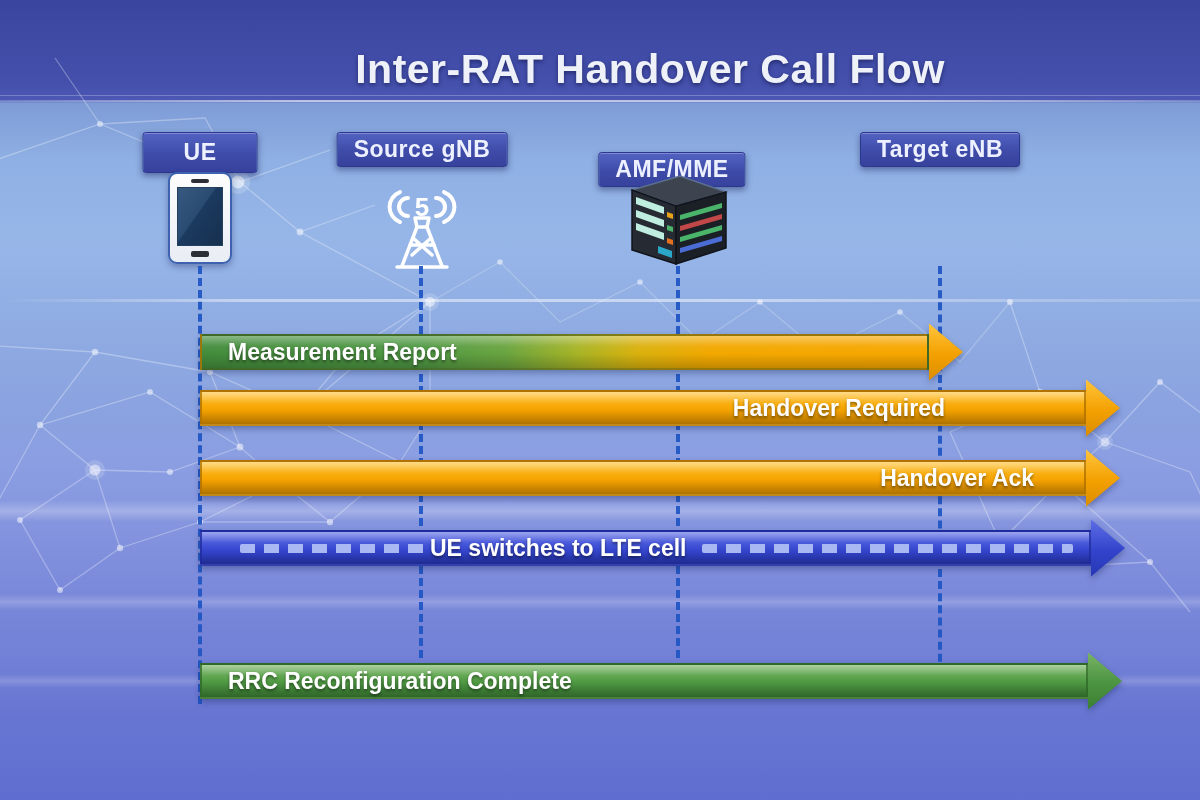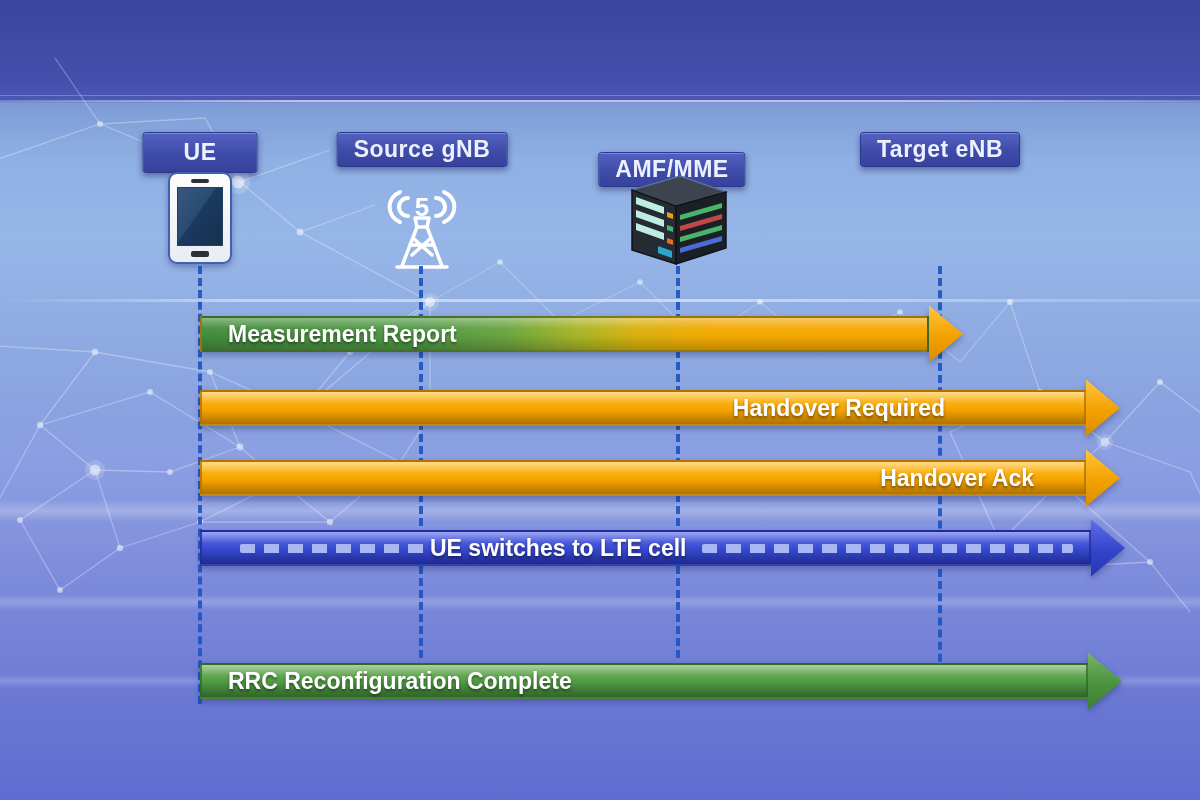--- a/index.html
+++ b/index.html
@@ -74,21 +74,21 @@
   .arrow-head{position:absolute;right:0;top:-11px;width:34px;height:58px;
     clip-path:polygon(0 1%,100% 50%,0 99%);}
   .body-orange{background:linear-gradient(180deg,#ffc53e 0%,#f8a903 40%,#f3a000 65%,#db8f00 100%);border-color:rgba(140,90,0,.55);padding-left:16px;}
   .body-green{background:linear-gradient(180deg,#79b465 0%,#55a046 40%,#4a9340 65%,#3c7f33 100%);border-color:rgba(35,85,30,.55);}
   .body-blue{background:linear-gradient(180deg,#5e6ee6 0%,#3d4ed6 40%,#3344cc 65%,#2636b4 100%);border-color:rgba(25,35,140,.6);}
   .body-mixed{background:linear-gradient(90deg,#438c3c 0%,#4f9844 30%,#6aa43f 42%,#a8b425 52%,#d9b10d 60%,#f2a800 70%,#f7a600 100%);border-color:rgba(60,70,20,.5);}
   .head-orange{background:linear-gradient(180deg,#ffc53e,#f3a000 55%,#d98d00);}
   .head-green{background:linear-gradient(180deg,#79b465,#4a9340 55%,#3c7f33);}
   .head-blue{background:linear-gradient(180deg,#5e6ee6,#3344cc 55%,#2636b4);}
 
-  .a1{left:200px;top:316px;width:763px;}
+  .a1{left:200px;top:334px;width:763px;}
   .a2{left:200px;top:390px;width:920px;}
   .a3{left:200px;top:460px;width:920px;}
   .a4{left:200px;top:530px;width:925px;}
   .a5{left:200px;top:617px;width:922px;margin-top:46px;}
 
   .arrow-label{font-size:23px;font-weight:bold;color:#ffffff;white-space:nowrap;
     text-shadow:0 2px 3px rgba(0,0,0,.45);position:relative;z-index:2;}
   .lbl-left{margin-left:26px;}
   .lbl-abs{position:absolute;top:0;line-height:32px;}
   .lbl-a2{right:139px;}
@@ -154,20 +154,21 @@
     </g>
   </svg>
 
   <div class="streak st1"></div>
   <div class="streak st2"></div>
   <div class="streak st3"></div>
   <div class="streak st4"></div>
   <div class="divider2"></div>
   <div class="divider"></div>
 
+  <h1 class="title">Inter-RAT Handover Call Flow</h1>
 
   <div class="entity-label el-ue">UE</div>
   <div class="entity-label el-gnb">Source gNB</div>
   <div class="entity-label el-amf">AMF/MME</div>
   <div class="entity-label el-enb">Target eNB</div>
 
   <div class="icon-wrap phone" style="top:172px;">
     <div class="speaker"></div>
     <div class="screen"></div>
     <div class="homebtn"></div>

